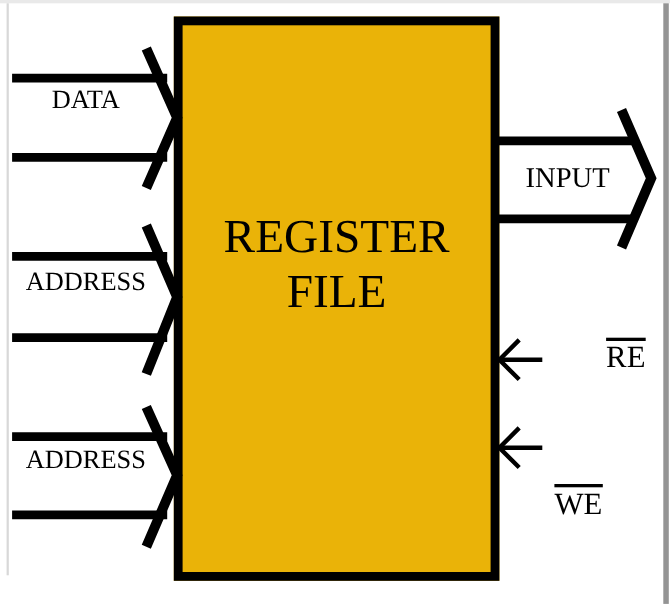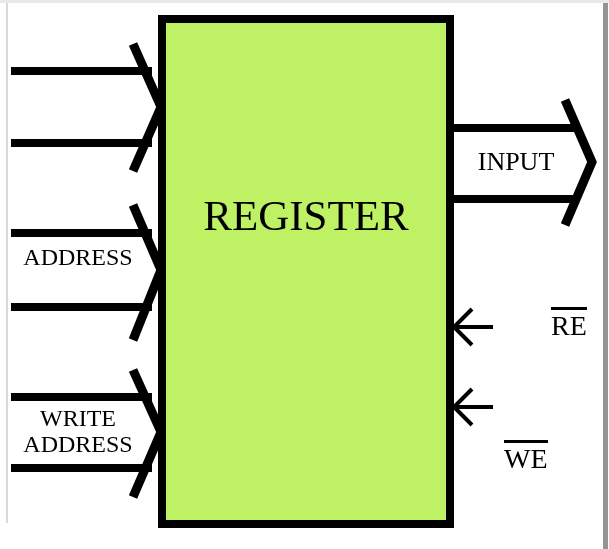--- a/index.html
+++ b/index.html
@@ -12,21 +12,21 @@
     color:#000;
   }
   .frame-top{position:absolute;left:0;top:0;width:609px;height:3px;background:#e9e9e9;}
   .frame-left{position:absolute;left:6px;top:3px;width:2px;height:520px;background:#d8d8d8;}
   .frame-right{position:absolute;left:603px;top:3px;width:5px;height:546px;background:#949494;}
 
   .strokes{position:absolute;left:0;top:0;}
 
   .block{
     position:absolute;left:158px;top:15px;width:296px;height:513px;
-    border:8px solid #000;box-sizing:border-box;background:#bef264;
+    border:8px solid #000;box-sizing:border-box;background:#eab308;
   }
   .block-label{
     position:absolute;left:0;top:168px;width:100%;
     text-align:center;font-size:43px;line-height:50px;
   }
   .block-label span{display:block;}
 
   .bus-label{
     position:absolute;left:12px;width:132px;
     text-align:center;font-size:24px;line-height:26px;
@@ -58,20 +58,21 @@
 
 <div class="canvas">
 
   <div class="frame-top"></div>
   <div class="frame-left"></div>
   <div class="frame-right"></div>
 
   <div class="block">
     <div class="block-label">
       <span>REGISTER</span>
+      <span>FILE</span>
     </div>
   </div>
 
   <svg class="strokes" width="609" height="549" viewBox="0 0 609 549">
     <g stroke="#000000" fill="none" stroke-linecap="butt" stroke-linejoin="miter">
 
       <g>
         <path d="M11 71 H152 M11 143 H152" stroke-width="8"></path>
         <path d="M133 44 L161 107 L133 171" stroke-width="9"></path>
       </g>
@@ -98,28 +99,28 @@
 
       <g>
         <path d="M455 407 H493" stroke-width="4"></path>
         <path d="M472 389 L454 407 L472 425" stroke-width="4"></path>
       </g>
 
     </g>
   </svg>
 
   <div class="bus-label" id="lbl-input">
+    <span>DATA</span>
   </div>
 
   <div class="bus-label" id="lbl-read">
     <span>ADDRESS</span>
   </div>
 
   <div class="bus-label" id="lbl-write">
-    <span>WRITE</span>
     <span>ADDRESS</span>
   </div>
 
   <div class="out-label">INPUT</div>
 
   <div class="ctrl-label" id="lbl-re">
     <span class="overline">RE</span>
   </div>
 
   <div class="ctrl-label" id="lbl-we">

